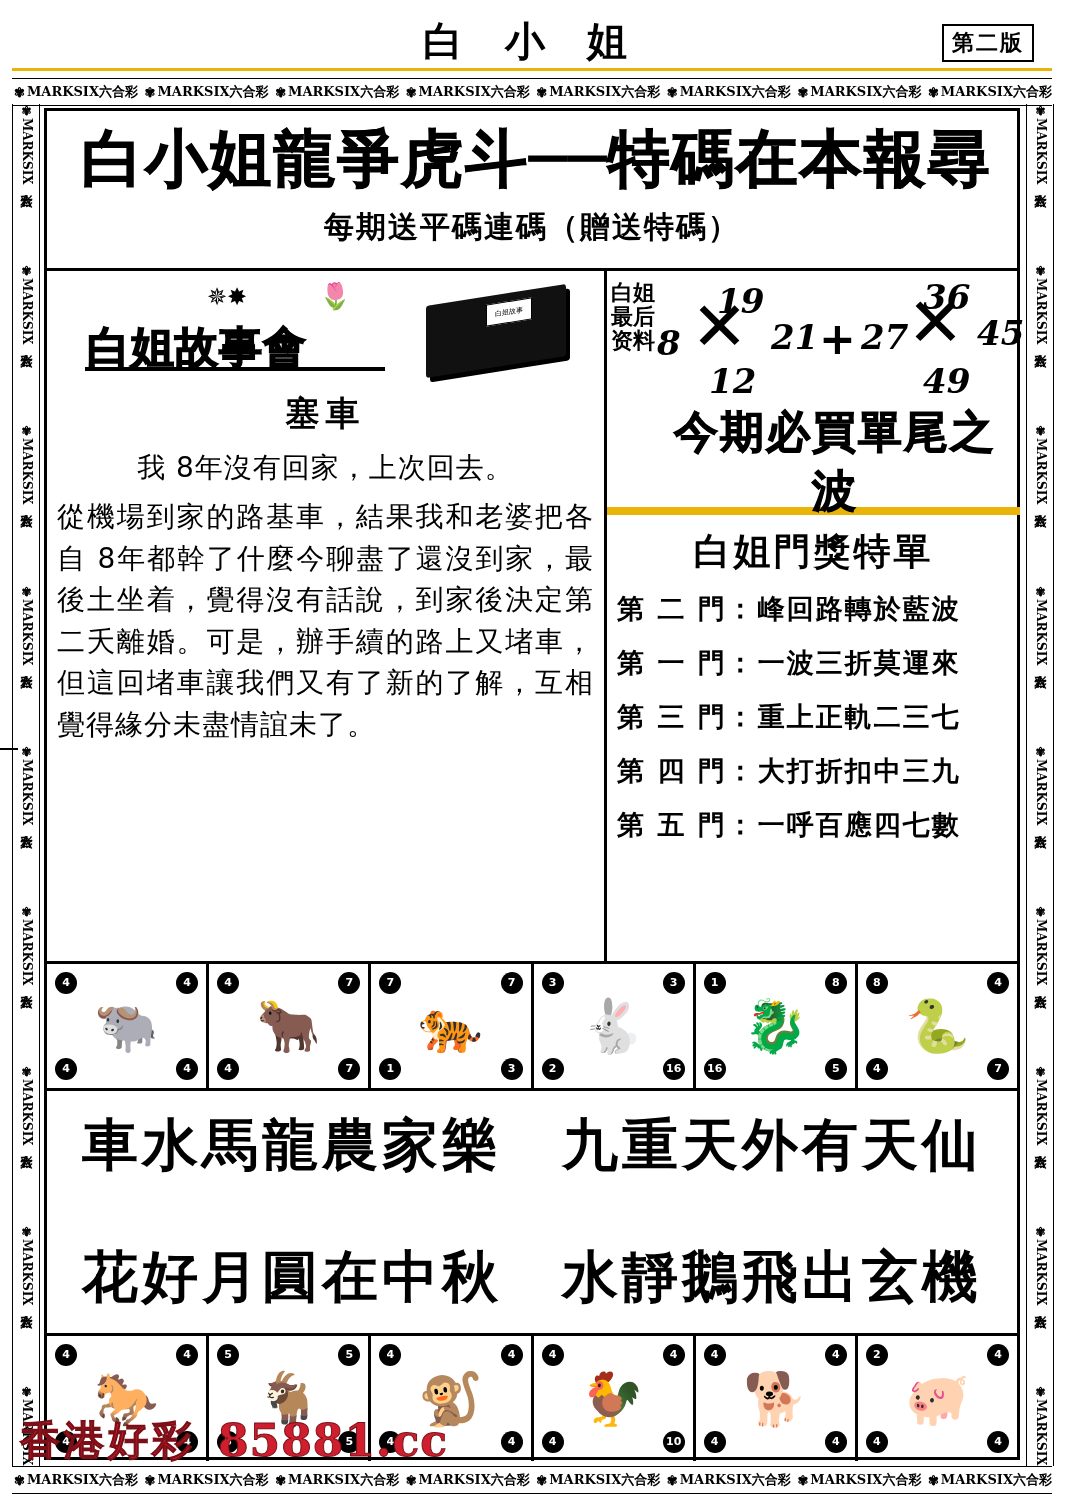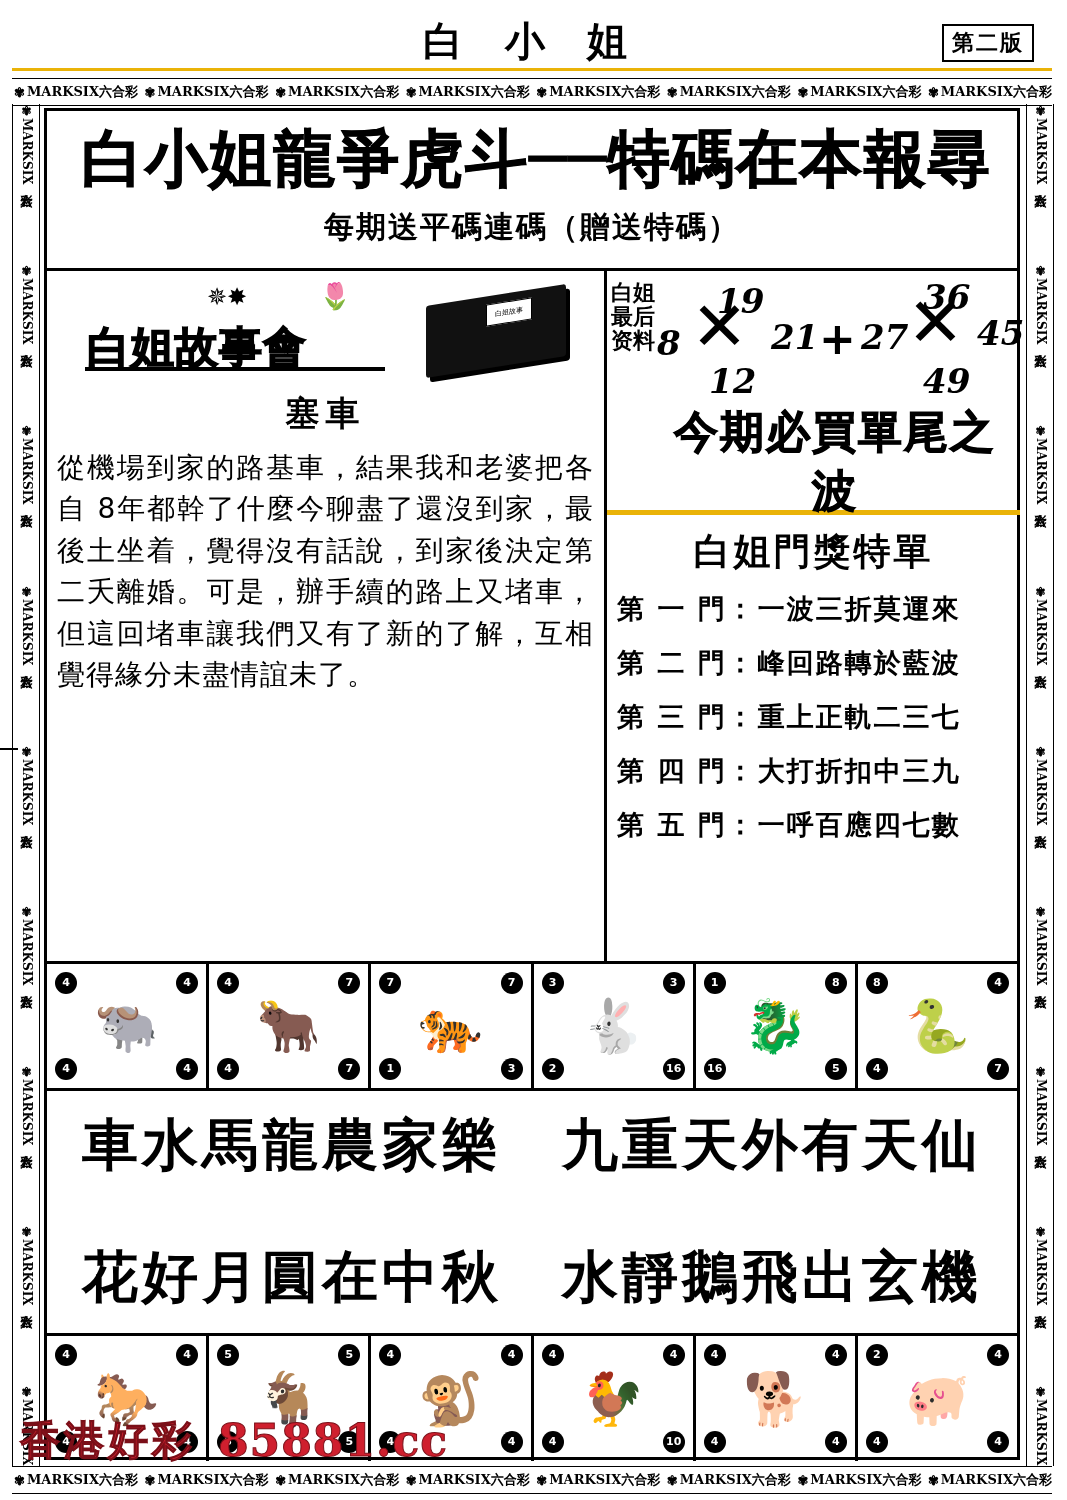--- a/index.html
+++ b/index.html
@@ -37,21 +37,21 @@
   .sparkle{position:absolute;left:150px;top:4px;font-size:24px;}
   .tulip{position:absolute;left:262px;top:2px;font-size:26px;}
   .book{position:absolute;right:28px;top:16px;width:140px;height:72px;background:#111;transform:skewY(-9deg);border-radius:3px;box-shadow:4px 5px 0 #000;}
   .book-label{position:absolute;right:62px;top:22px;width:44px;height:20px;background:#fff;border:1px solid #000;font-size:7px;text-align:center;line-height:20px;transform:skewY(-9deg);}
   .story-rule{position:absolute;left:28px;top:88px;width:300px;height:4px;background:#000;}
   .story-title{text-align:center;font-family:"DejaVu Serif","Liberation Serif",serif;font-weight:bold;font-size:34px;letter-spacing:6px;margin:2px 0 10px;}
   .story-body p{margin:0 0 8px;font-family:"DejaVu Sans","Liberation Sans",sans-serif;font-size:28px;line-height:1.48;letter-spacing:1px;text-align:justify;}
   .story-body p.first{text-align:center;}
 
   
-  .numbox{position:absolute;left:560px;top:160px;width:413px;height:244px;box-sizing:border-box;border-bottom:5px solid #eab308;}
+  .numbox{position:absolute;left:560px;top:160px;width:413px;height:244px;box-sizing:border-box;border-bottom:8px solid #eab308;}
   .numbox-side{position:absolute;left:4px;top:10px;width:44px;text-align:center;font-family:"DejaVu Sans","Liberation Sans",sans-serif;font-weight:bold;font-size:22px;line-height:1.08;}
   .numgrid{position:absolute;left:50px;top:6px;width:360px;height:120px;}
   .n{position:absolute;font-family:"DejaVu Serif","Liberation Serif",serif;font-style:italic;font-weight:bold;font-size:34px;}
   .xmark{position:absolute;font-size:68px;font-weight:bold;line-height:1;}
   .plus{position:absolute;font-size:44px;font-weight:bold;}
   .numbox-banner{position:absolute;left:46px;top:132px;width:364px;text-align:center;font-family:"DejaVu Sans","Liberation Sans",sans-serif;font-weight:bold;font-size:44px;letter-spacing:2px;-webkit-text-stroke:1px #000;}
 
   
   .gates{position:absolute;left:560px;top:404px;width:413px;height:446px;box-sizing:border-box;padding:6px 10px;}
   .gates-title{text-align:center;font-family:"DejaVu Sans","Liberation Sans",sans-serif;font-weight:bold;font-size:37px;letter-spacing:3px;margin:6px 0 14px;}
@@ -194,20 +194,21 @@
       <div class="story-head">
         <div class="sparkle">✵✸</div>
         <div class="tulip">🌷</div>
         <div class="story-logo">白姐故事會</div>
         <div class="story-rule"></div>
         <div class="book"></div>
         <div class="book-label">白姐故事</div>
       </div>
       <div class="story-title">塞車</div>
       <div class="story-body">
+        <p class="first">我 8年沒有回家，上次回去。</p>
         <p>從機場到家的路基車，結果我和老婆把各自 8年都幹了什麼今聊盡了還沒到家，最後土坐着，覺得沒有話說，到家後決定第二夭離婚。可是，辦手續的路上又堵車，但這回堵車讓我們又有了新的了解，互相覺得緣分未盡情誼未了。</p>
       </div>
     </div>
 
     <div class="numbox">
       <div class="numbox-side">白姐最后资料</div>
       <div class="numgrid">
         <span class="n" style="left:0px;top:46px;">8</span>
         <span class="n" style="left:60px;top:4px;">19</span>
         <span class="n" style="left:52px;top:84px;">12</span>
@@ -220,26 +221,26 @@
         <span class="xmark" style="left:250px;top:12px;">✕</span>
         <span class="n" style="left:320px;top:36px;">45</span>
       </div>
       <div class="numbox-banner">今期必買單尾之波</div>
     </div>
 
     <div class="gates">
       <div class="gates-title">白姐門獎特單</div>
 
       <div class="gate-row">
+        <span class="gate-label">第 二 門：</span>
+        <span class="gate-text">峰回路轉於藍波</span>
+      </div>
+      <div class="gate-row">
         <span class="gate-label">第 一 門：</span>
         <span class="gate-text">一波三折莫運來</span>
-      </div>
-      <div class="gate-row">
-        <span class="gate-label">第 二 門：</span>
-        <span class="gate-text">峰回路轉於藍波</span>
       </div>
       <div class="gate-row">
         <span class="gate-label">第 三 門：</span>
         <span class="gate-text">重上正軌二三七</span>
       </div>
       <div class="gate-row">
         <span class="gate-label">第 四 門：</span>
         <span class="gate-text">大打折扣中三九</span>
       </div>
       <div class="gate-row">

